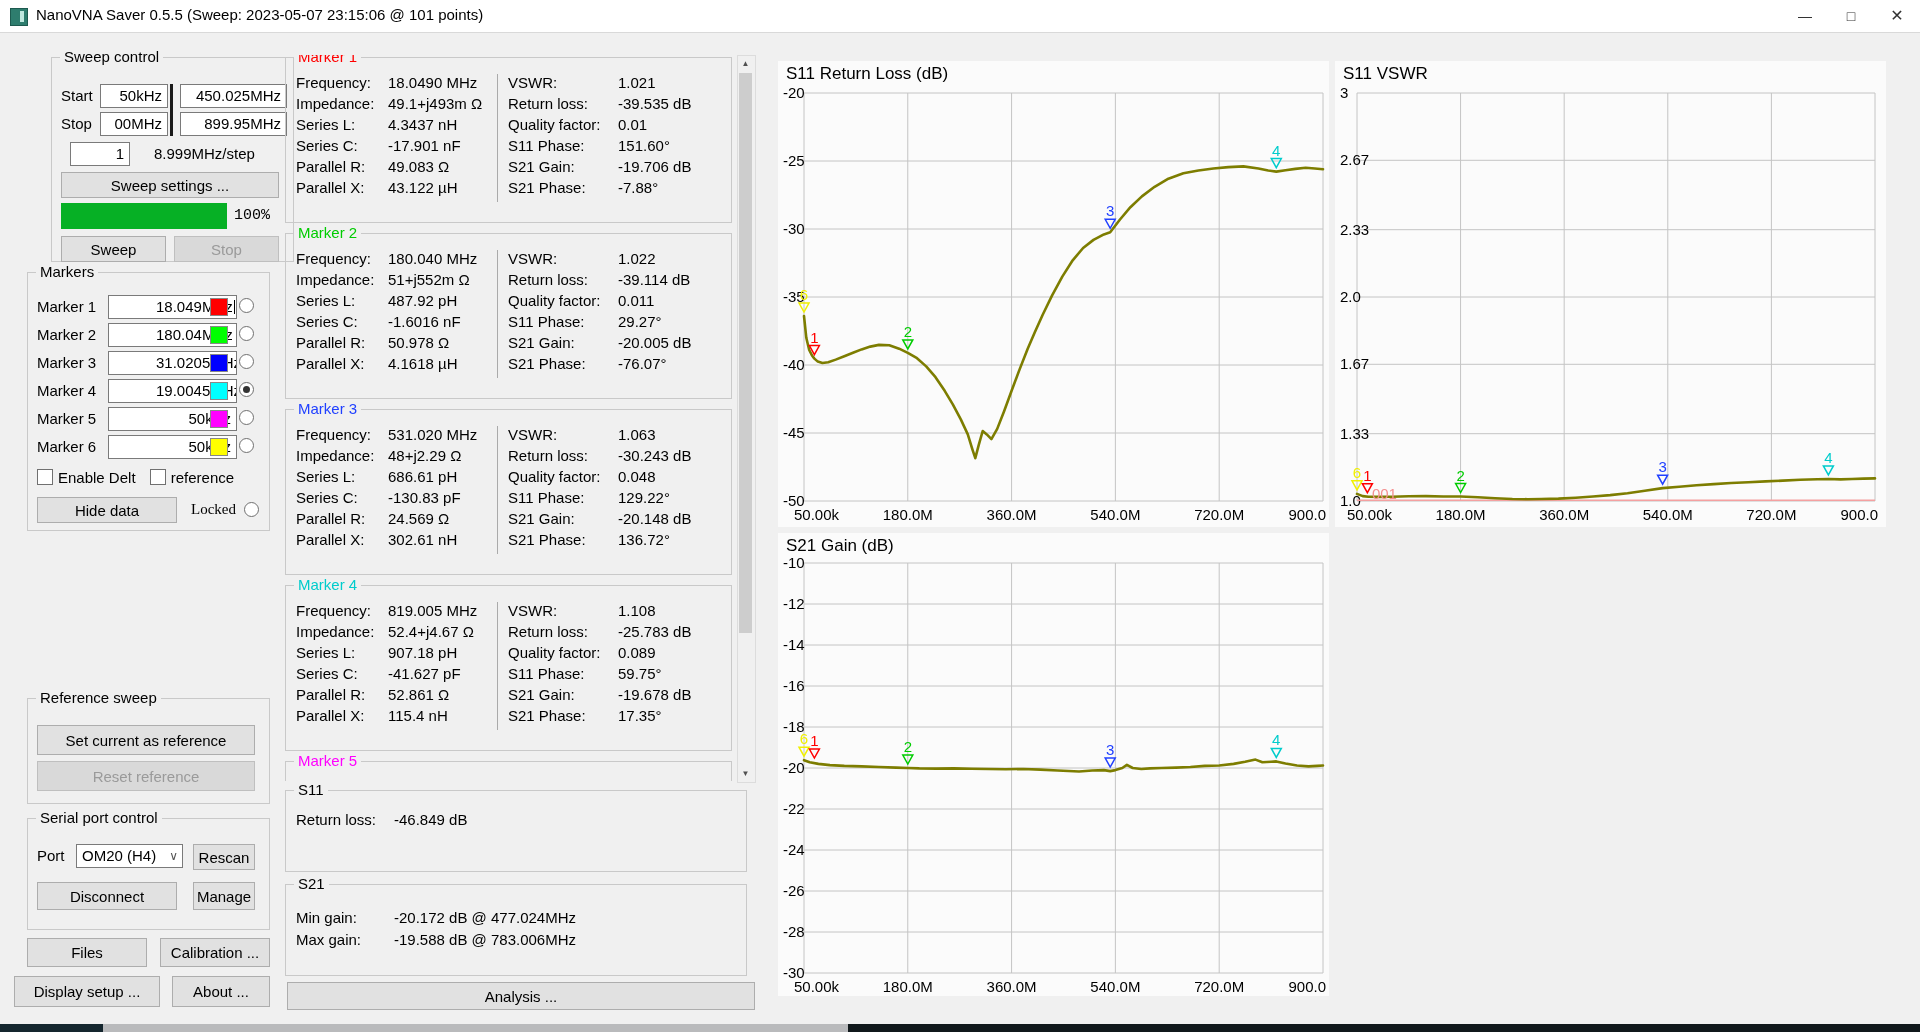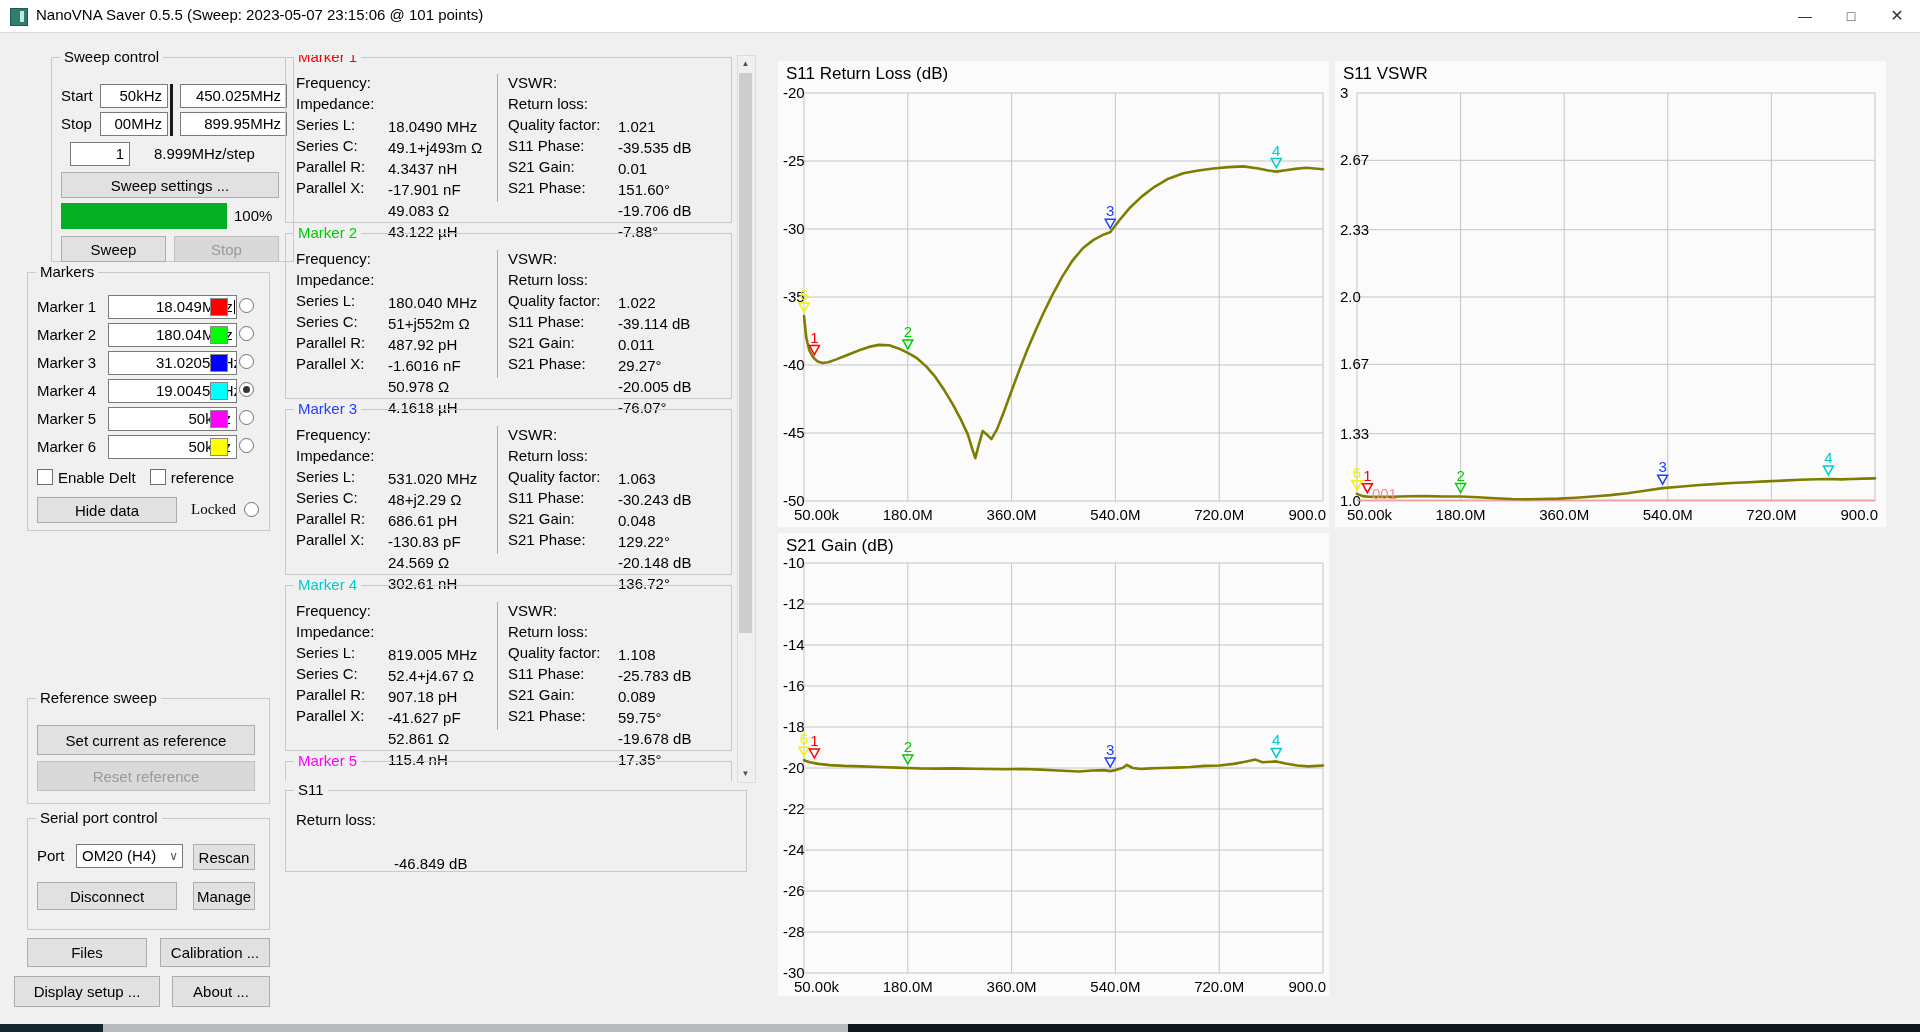--- a/index.html
+++ b/index.html
@@ -22,21 +22,21 @@
   .gbox>.gtitle{position:absolute;top:-10px;left:8px;background:#f0f0f0;padding:0 4px;
                 font-size:15px;white-space:nowrap;}
   
   .txtinput{position:absolute;background:#fff;border:1px solid #7a7a7a;height:22px;line-height:22px;
             padding:0 5px;text-align:right;overflow:hidden;white-space:nowrap;}
   .txtinput .caret{display:inline-block;width:1px;height:14px;background:#000;vertical-align:-2px;margin-left:1px;}
   .btn{position:absolute;background:#e1e1e1;border:1px solid #adadad;text-align:center;
        overflow:hidden;white-space:nowrap;color:#000;display:flex;align-items:center;justify-content:center;}
   .btn.disabled{background:#d9d9d9;border-color:#bfbfbf;color:#9a9a9a;}
   .progress{position:absolute;background:#06b025;}
-  .ptext{position:absolute;line-height:24px;}
+  .ptext{position:absolute;line-height:24px;font-family:Liberation Mono, monospace;}
   .sep{position:absolute;width:3px;background:#1a1a1a;}
   .checkbox{display:inline-block;width:14px;height:14px;background:#fff;border:1px solid #707070;
             vertical-align:-2px;margin-right:5px;}
   .radio{display:inline-block;width:13px;height:13px;border-radius:50%;background:#fff;border:1px solid #707070;
          position:relative;}
   .radio.on::after{content:"";position:absolute;left:3px;top:3px;width:7px;height:7px;border-radius:50%;background:#333;}
   .swatch{display:inline-block;width:16px;height:16px;border:1px solid #888;}
   .combobox{position:absolute;background:#fff;border:1px solid #7a7a7a;height:22px;line-height:22px;
             padding:0 18px 0 5px;overflow:hidden;white-space:nowrap;}
   .combobox .chev{position:absolute;right:4px;top:0;color:#555;font-size:12px;}
@@ -46,21 +46,21 @@
   .mk-row .mk-input{left:80px;top:0;width:75px;padding-left:47px;}
   .mk-row .mk-swatch{position:absolute;left:182px;top:3px;}
   .mk-row .mk-radio{position:absolute;left:211px;top:3px;}
   
   .scrollview{position:absolute;overflow:hidden;}
   .mk-panel{position:relative;border:1px solid #c9c9c9;width:445px;margin:2px 0 10px 7px;height:164px;}
   .mk-panel .mk-title{position:absolute;top:-10px;left:8px;background:#f0f0f0;padding:0 4px;}
   .mk-cols{position:absolute;left:0;top:14px;right:0;bottom:0;}
   .kv{position:relative;height:21px;line-height:21px;white-space:nowrap;}
   .kv .kv-k{position:absolute;left:0;}
-  .kv .kv-v{position:absolute;margin-top:44px;}
+  .kv .kv-v{position:absolute;}
   .mk-col-left{position:absolute;left:10px;top:0;width:196px;}
   .mk-col-left .kv-v{left:92px;}
   .mk-col-right{position:absolute;left:222px;top:0;width:215px;}
   .mk-col-right .kv-v{left:110px;}
   .mk-divider{position:absolute;left:211px;top:2px;width:1px;height:128px;background:#aaa;}
   .sumbox .kv{height:22px;line-height:22px;}
   .sumbox .kv .kv-k{left:10px;}
   .sumbox .kv .kv-v{left:108px;}
   
   .sbar{position:absolute;background:#f0f0f0;border:1px solid #dcdcdc;}
@@ -483,20 +483,35 @@
     <div class="gbox sumbox" style="left:285px;top:758px;width:460px;height:80px;">
       <span class="gtitle">S11</span>
       <div class="abs" style="left:0;top:18px;width:460px;" id="s11-rows">
 
   <div class="kv">
     <span class="kv-k">Return loss:</span>
     <span class="kv-v">-46.849 dB</span>
   </div>
 </div>
     </div>
+    <div class="gbox sumbox" style="left:285px;top:852px;width:460px;height:90px;">
+      <span class="gtitle">S21</span>
+      <div class="abs" style="left:0;top:22px;width:460px;" id="s21-rows">
+  <div class="kv">
+    <span class="kv-k">Min gain:</span>
+    <span class="kv-v">-20.172 dB @ 477.024MHz</span>
+  </div>
+
+  <div class="kv">
+    <span class="kv-k">Max gain:</span>
+    <span class="kv-v">-19.588 dB @ 783.006MHz</span>
+  </div>
+</div>
+    </div>
+    <div class="btn" style="left:287px;top:950px;width:466px;height:26px;">Analysis ...</div>
 
     <div class="chart" id="chart-s11rl" style="left:778px;top:29px;width:551px;height:466px;">
         <svg width="551" height="466">
           <line x1="26" y1="32" x2="26" y2="440" stroke="#c4c4c4" stroke-width="1"></line>
           <line x1="129.77693205178065" y1="32" x2="129.77693205178065" y2="440" stroke="#c4c4c4" stroke-width="1"></line>
           <line x1="233.58269903883547" y1="32" x2="233.58269903883547" y2="440" stroke="#c4c4c4" stroke-width="1"></line>
           <line x1="337.38846602589035" y1="32" x2="337.38846602589035" y2="440" stroke="#c4c4c4" stroke-width="1"></line>
           <line x1="441.1942330129452" y1="32" x2="441.1942330129452" y2="440" stroke="#c4c4c4" stroke-width="1"></line>
           <line x1="545" y1="32" x2="545" y2="440" stroke="#c4c4c4" stroke-width="1"></line>
           <line x1="26" y1="32" x2="545" y2="32" stroke="#c4c4c4" stroke-width="1"></line>

